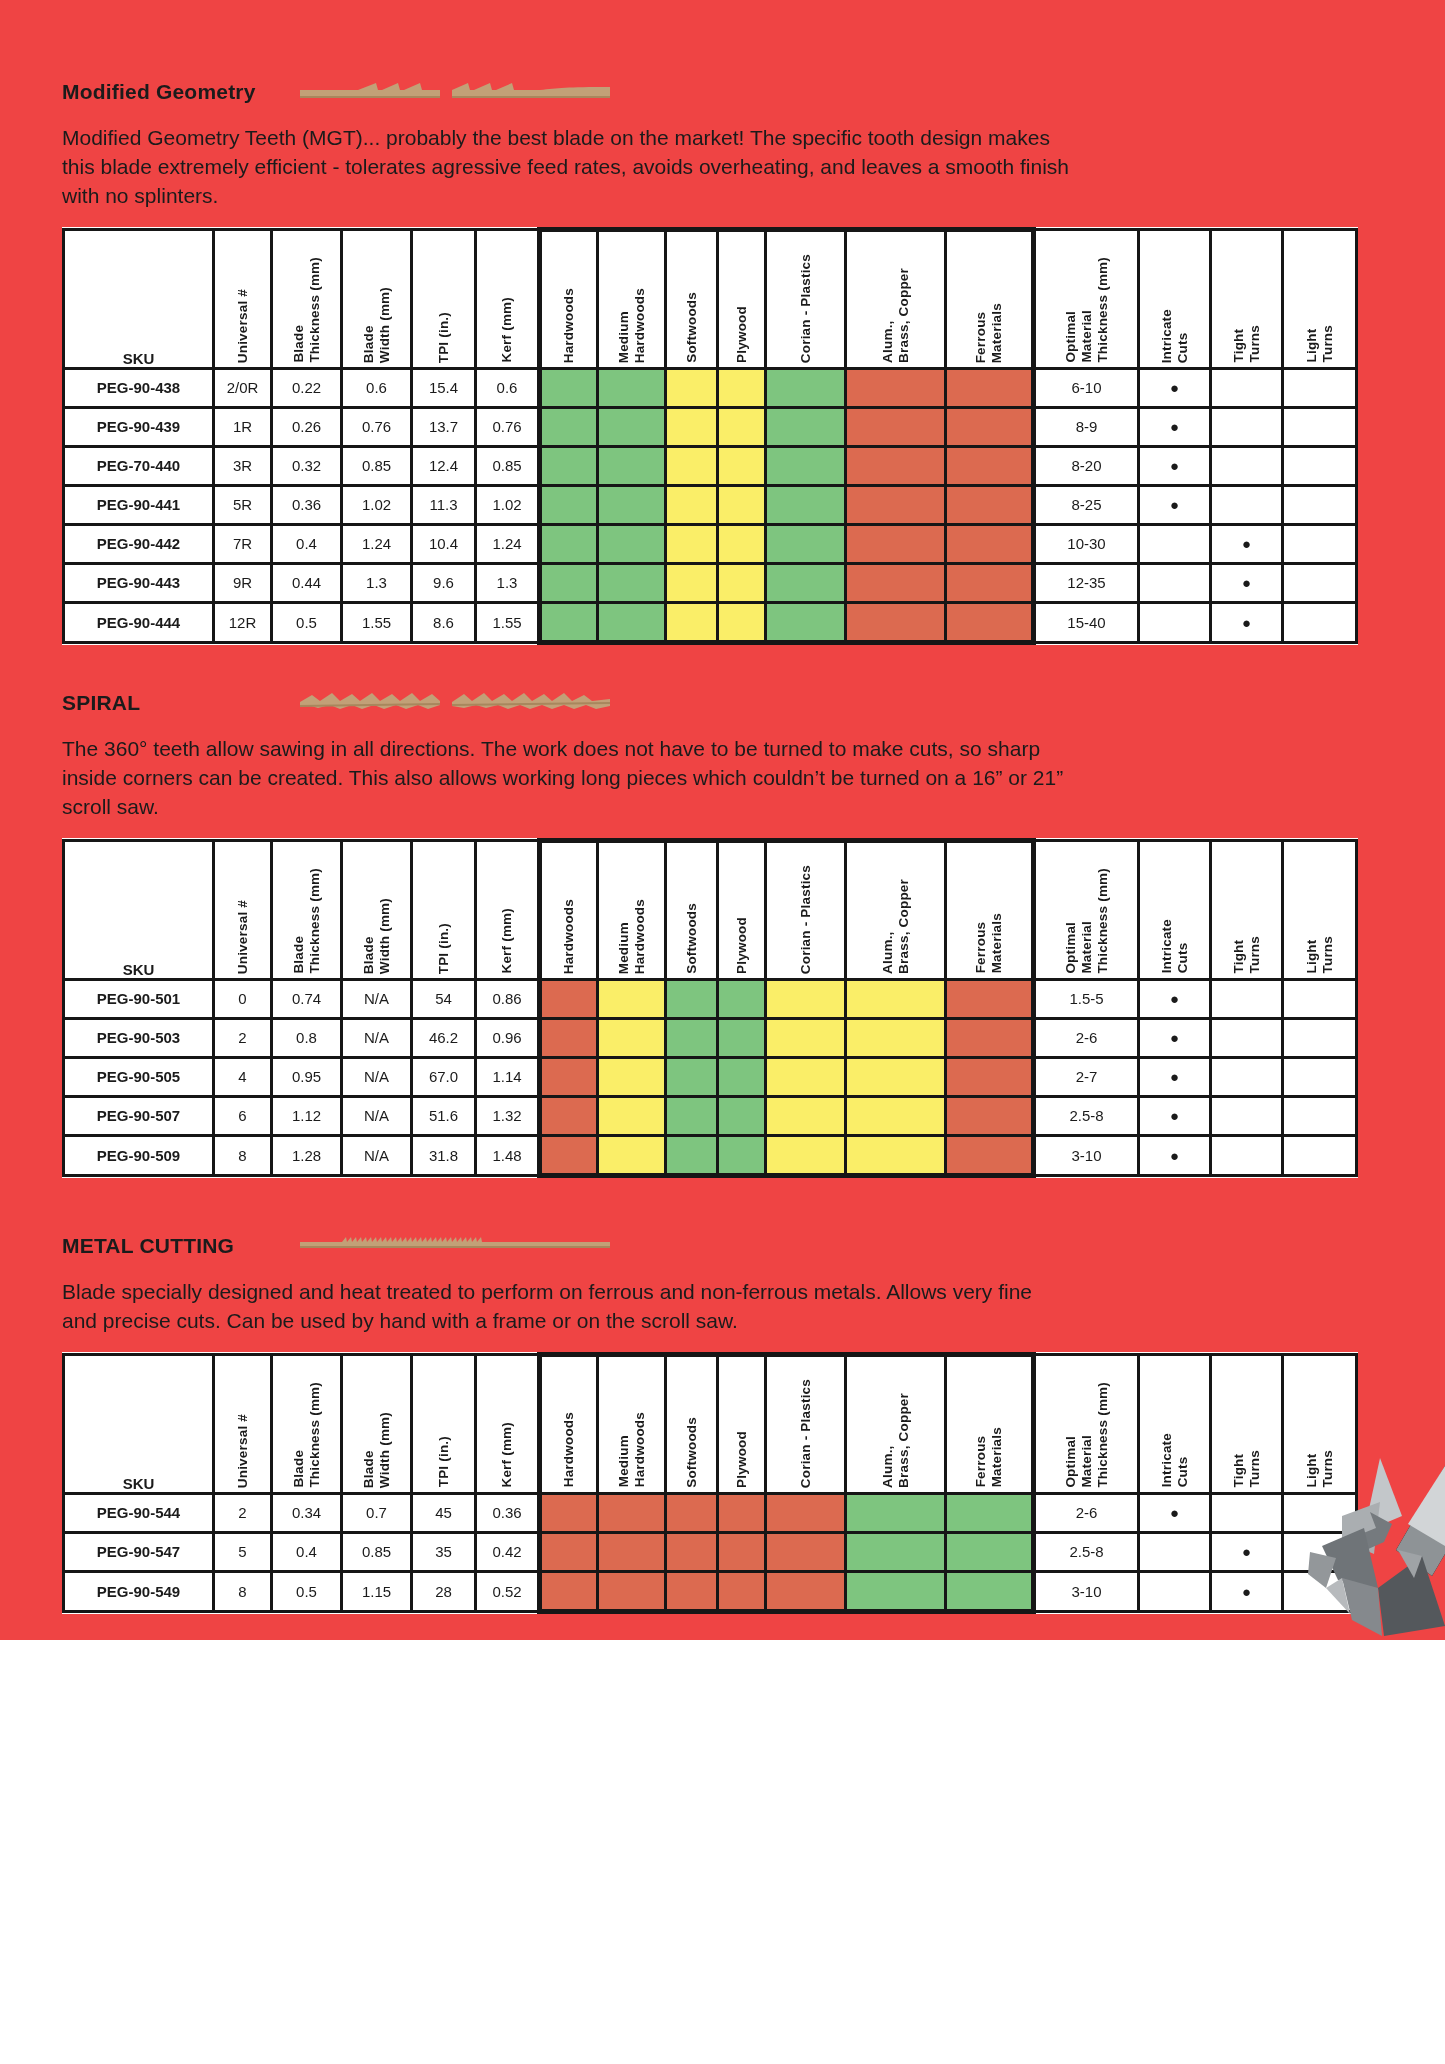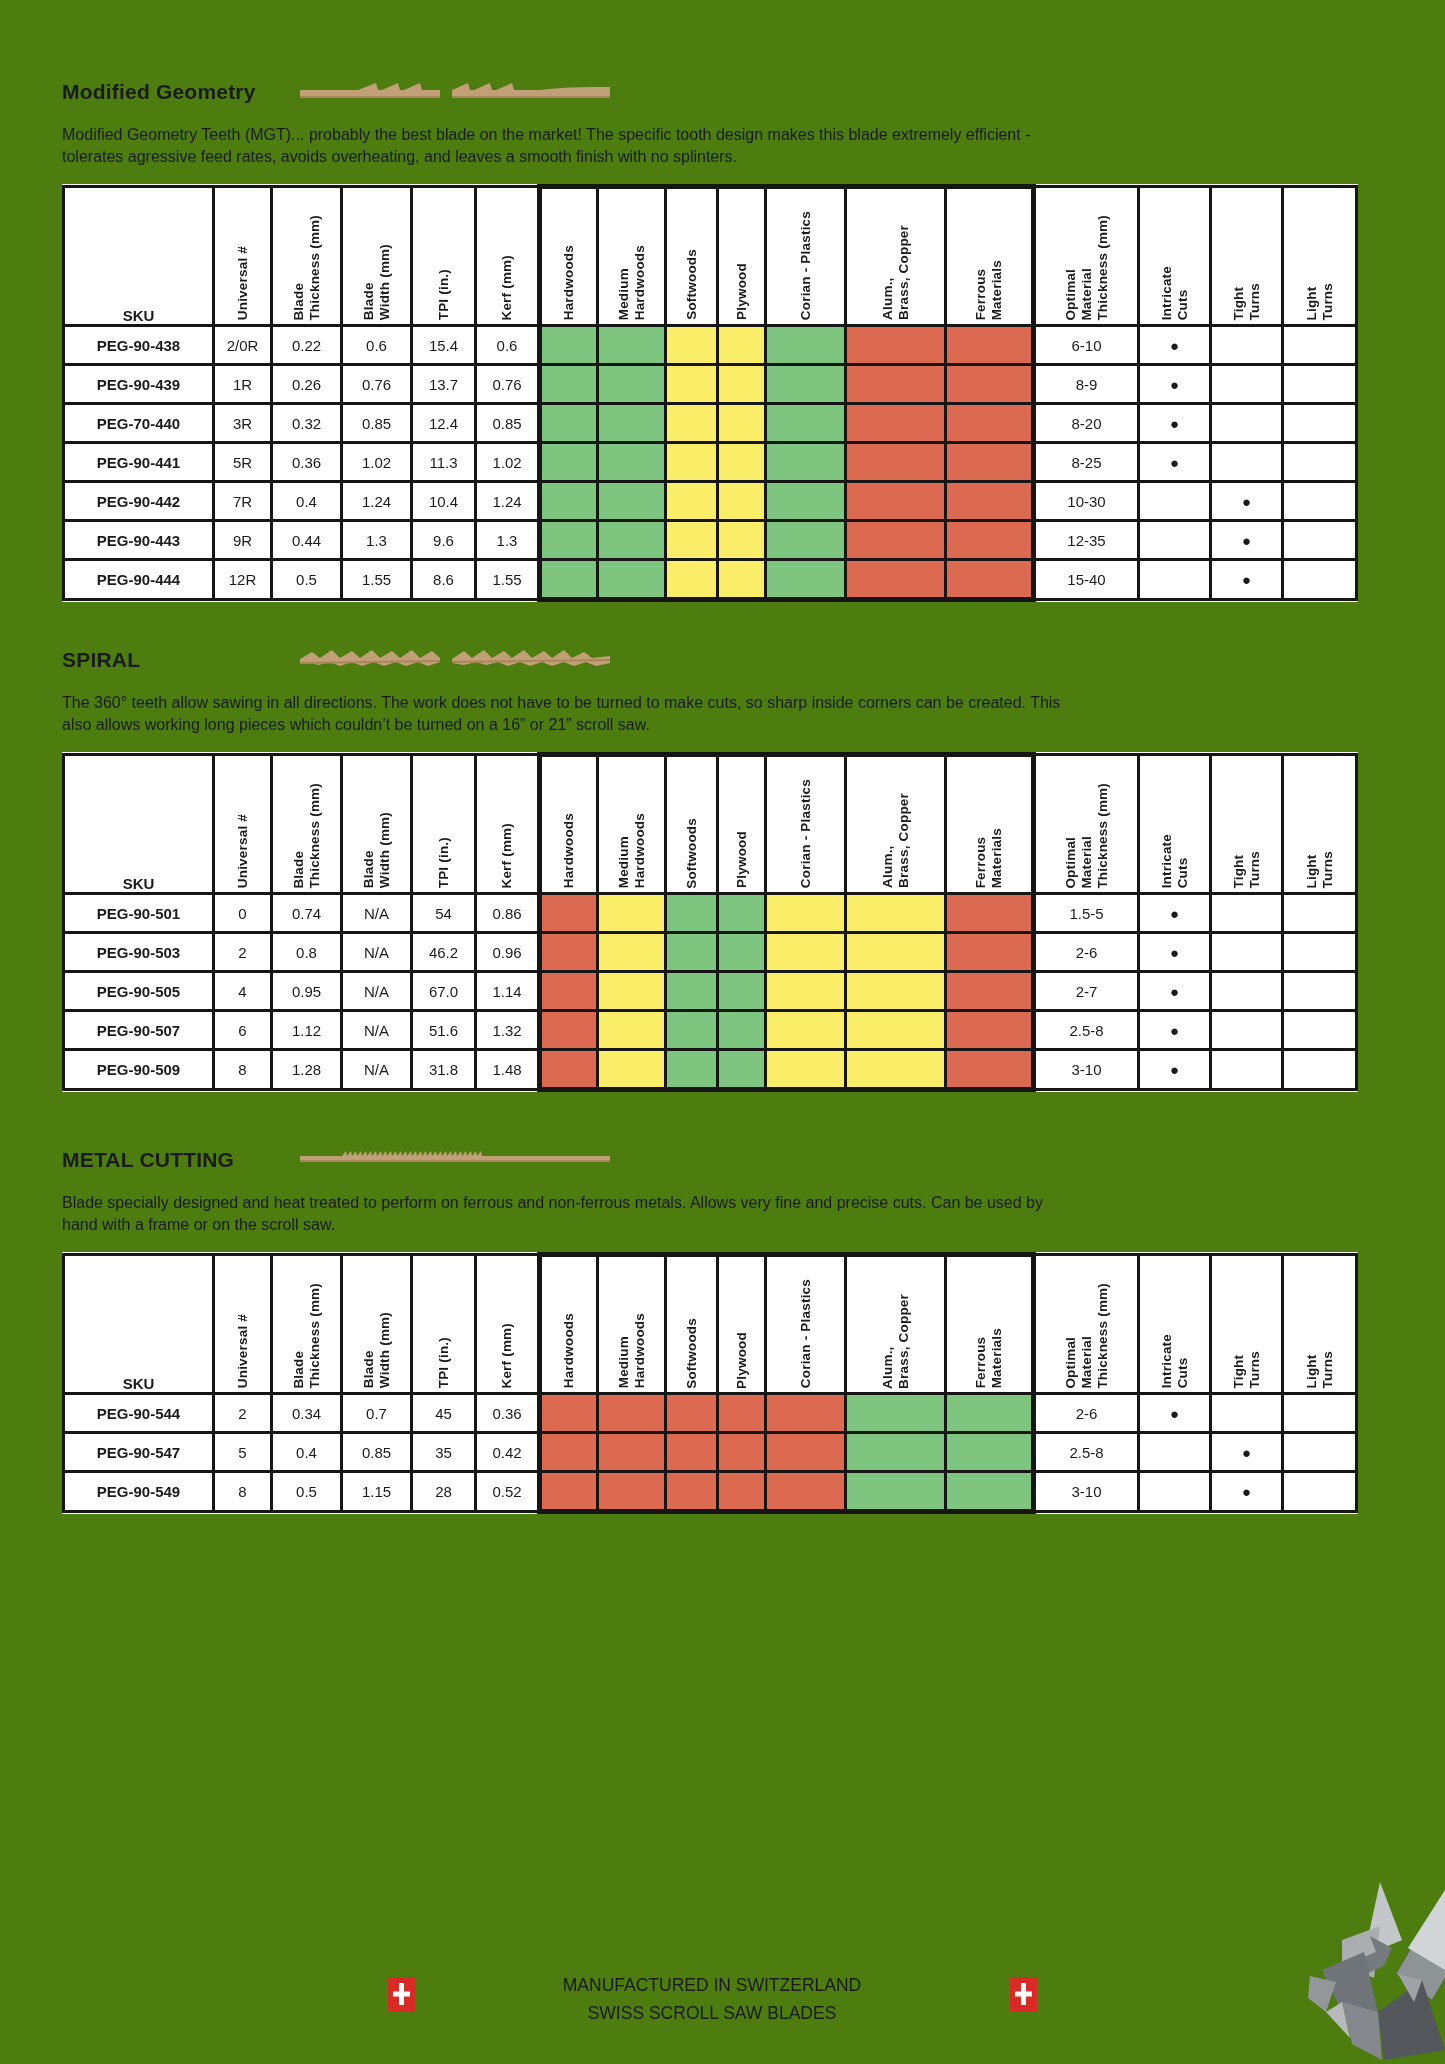--- a/index.html
+++ b/index.html
@@ -1,27 +1,27 @@
 <!DOCTYPE html>
 <html><head>
 <meta charset="utf-8">
 <style>
   html,body{margin:0;padding:0;background:#ffffff;}
-  .page{position:relative;width:1445px;height:2064px;background:#4d7c0f;overflow:hidden;
+  .page{position:relative;width:1445px;height:1640px;background:#ef4444;overflow:hidden;
         font-family:"Liberation Sans", sans-serif;color:#1b1b1b;}
   .content{padding-left:62px;}
 
   .title-row{position:relative;height:26px;}
   .sec1-title{margin-top:80px;}
   .sec2-title{margin-top:46px;}
   .sec3-title{margin-top:56px;}
   .sec-title{font-size:21px;font-weight:700;letter-spacing:.2px;}
   .blade-img{position:absolute;left:238px;top:-2px;}
 
-  .sec-desc{margin-top:18px;width:1010px;font-size:16px;line-height:1.38;}
+  .sec-desc{margin-top:18px;width:1010px;font-size:21px;line-height:1.38;}
 
   .table-wrap{margin-top:16px;}
   table.spec-table{border-collapse:collapse;table-layout:fixed;width:1293px;background:#fff;}
   table.spec-table th, table.spec-table td{border:3px solid #161616;padding:0;}
   .vh{height:135px;vertical-align:bottom;text-align:center;padding:4px 2px 8px 2px;background:#fff;}
   .vtext{display:inline-block;writing-mode:vertical-rl;transform:rotate(180deg);
          white-space:pre-line;font-size:13.5px;font-weight:700;line-height:1.18;letter-spacing:.2px;text-align:left;}
   .sku-h{vertical-align:bottom;text-align:center;padding-bottom:8px;font-size:15px;font-weight:700;}
   td{height:36px;text-align:center;font-size:15px;}
   td.sku-cell{font-weight:700;}

